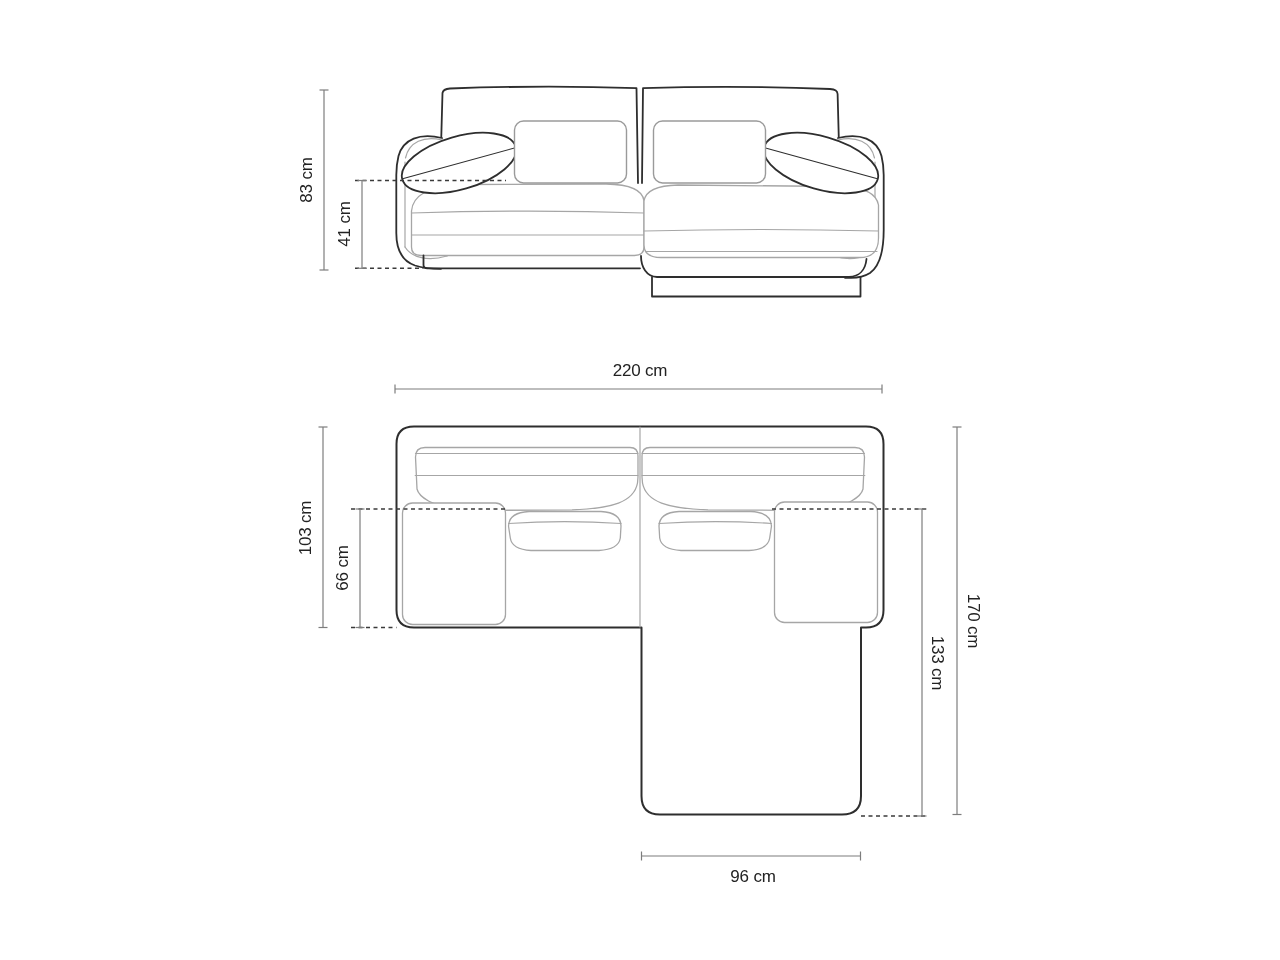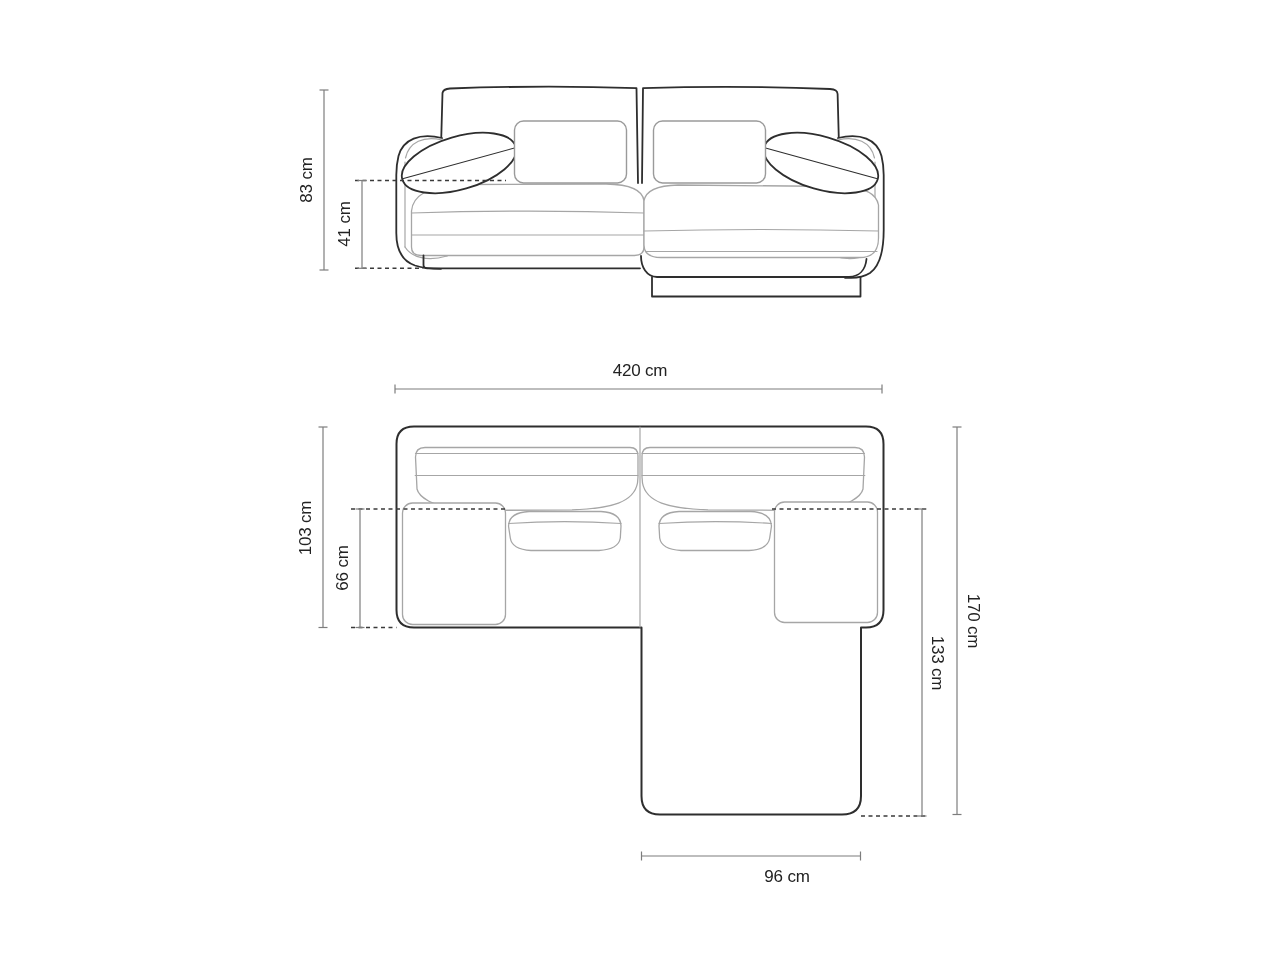--- a/index.html
+++ b/index.html
@@ -155,19 +155,19 @@
         <path d="M 641.5,856 L 860.5,856"></path>
           <path d="M 641.5,851.5 L 641.5,860.5"></path>
           <path d="M 860.5,851.5 L 860.5,860.5"></path>
       </g>
     </g>
   </svg>
 
   <div class="dim-label rot-ccw" style="left:307px;top:180px;">83 cm</div>
   <div class="dim-label rot-ccw" style="left:345px;top:224px;">41 cm</div>
 
-  <div class="dim-label" style="left:640px;top:371px;">420 cm</div>
+  <div class="dim-label" style="left:640px;top:371px;">220 cm</div>
   <div class="dim-label rot-ccw" style="left:306px;top:528px;">103 cm</div>
   <div class="dim-label rot-ccw" style="left:343px;top:568px;">66 cm</div>
   <div class="dim-label rot-cw" style="left:973px;top:621px;">170 cm</div>
   <div class="dim-label rot-cw" style="left:937px;top:663px;">133 cm</div>
-  <div class="dim-label" style="left:787px;top:877px;">96 cm</div>
+  <div class="dim-label" style="left:753px;top:877px;">96 cm</div>
 </div>
 
 </body></html>

